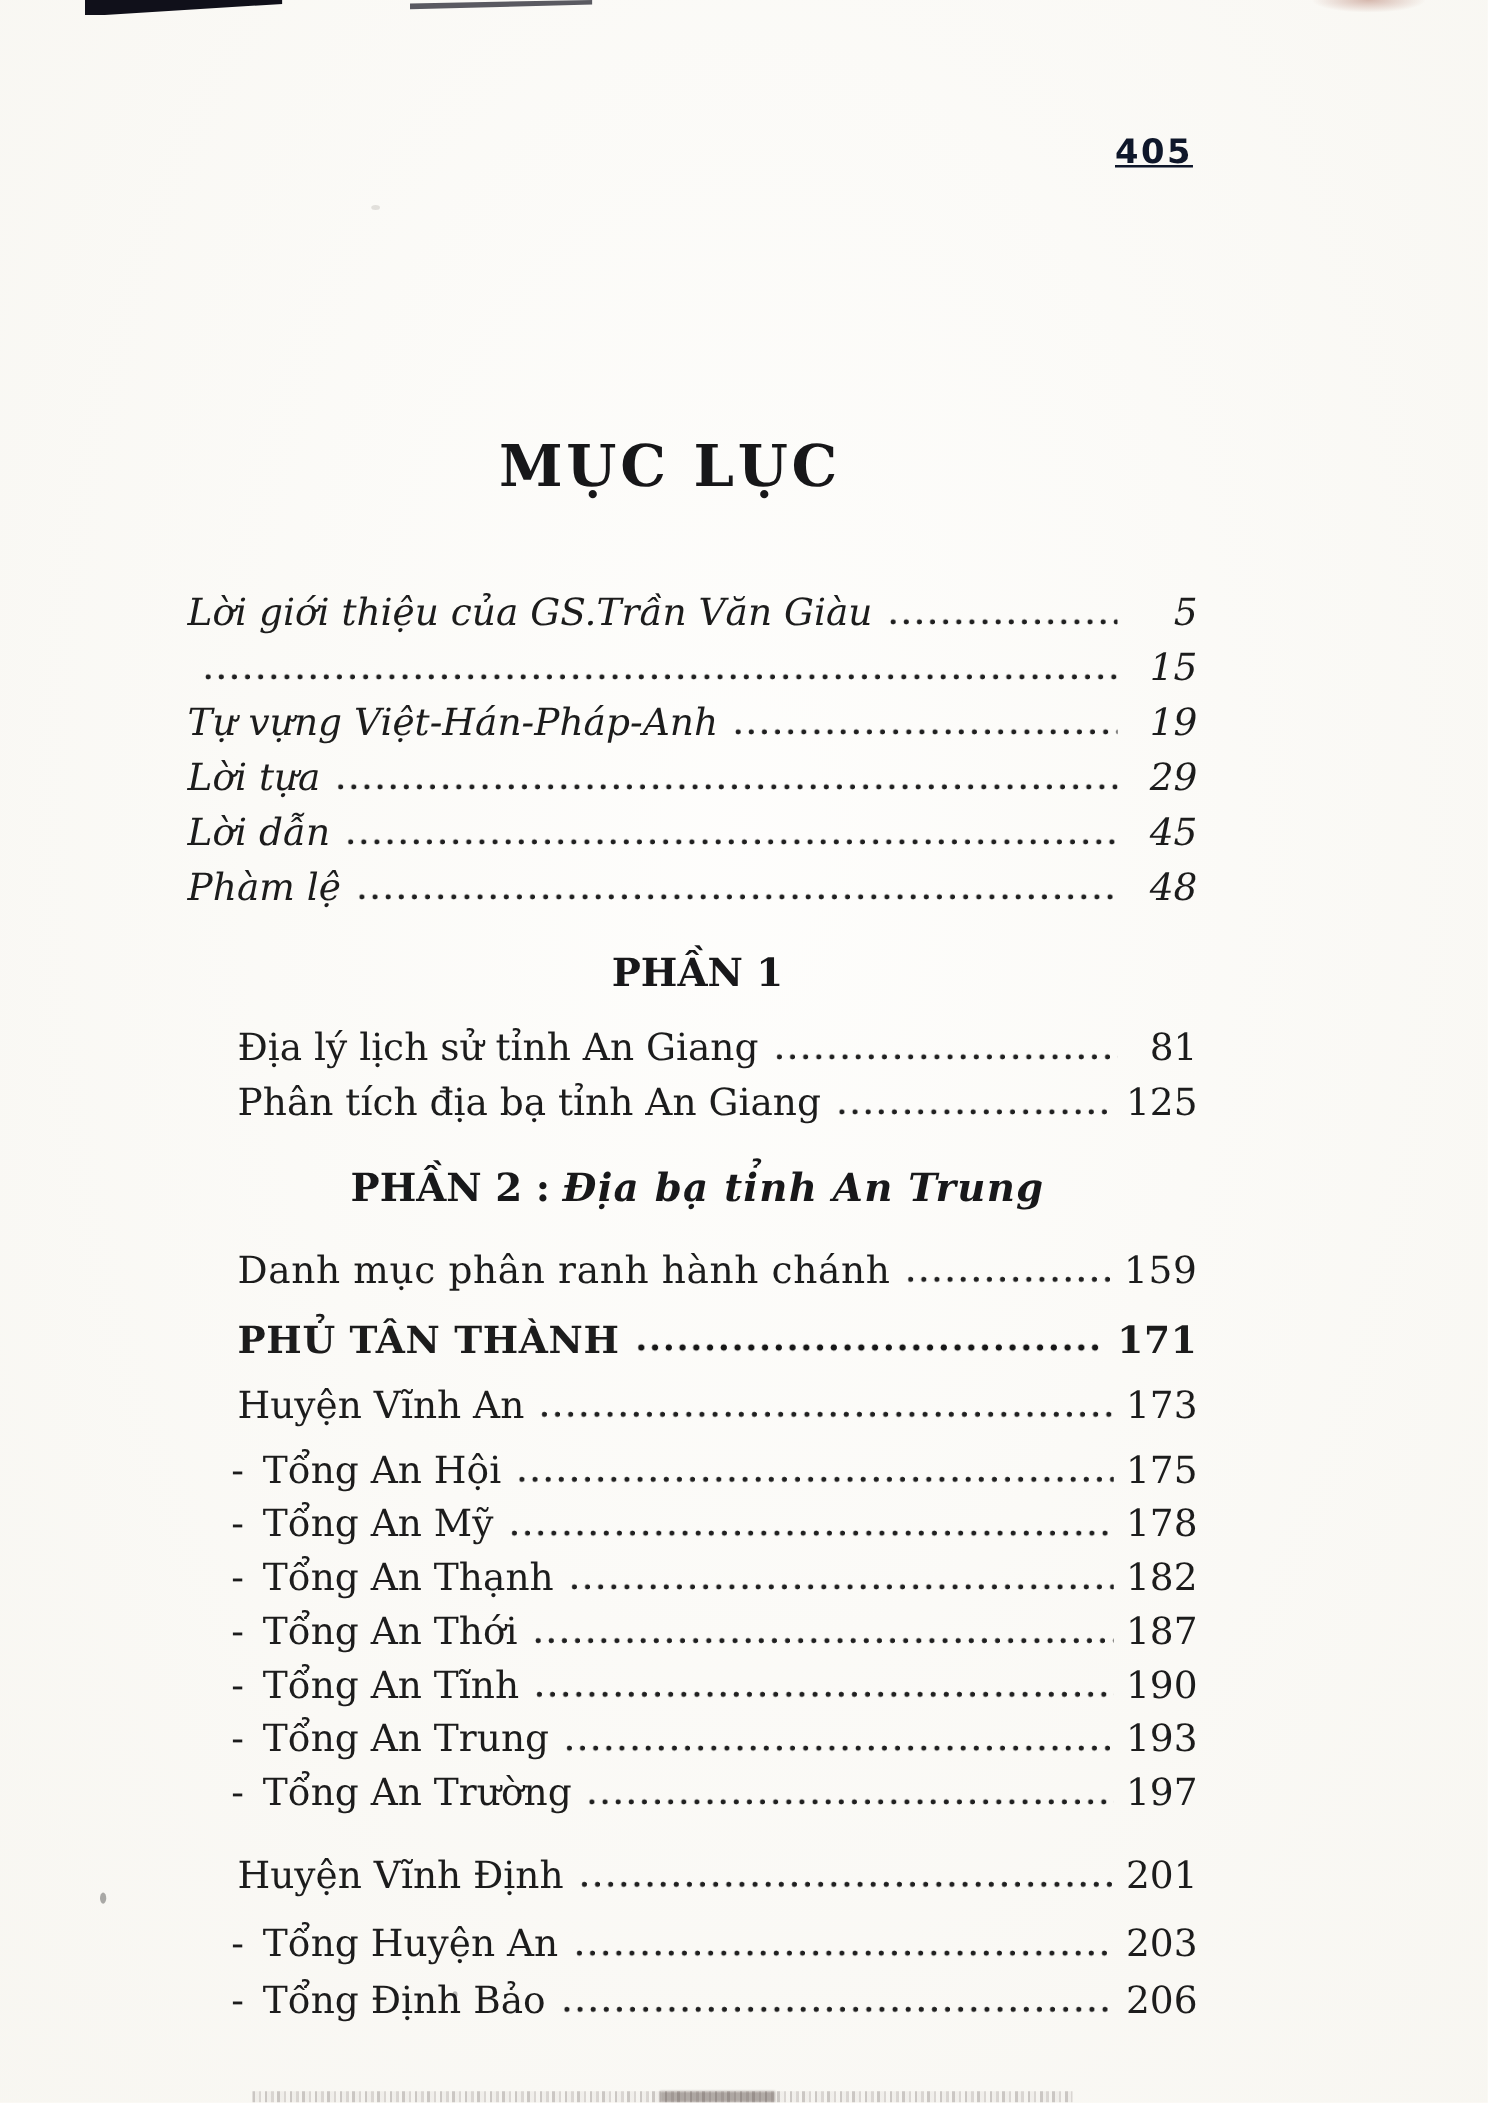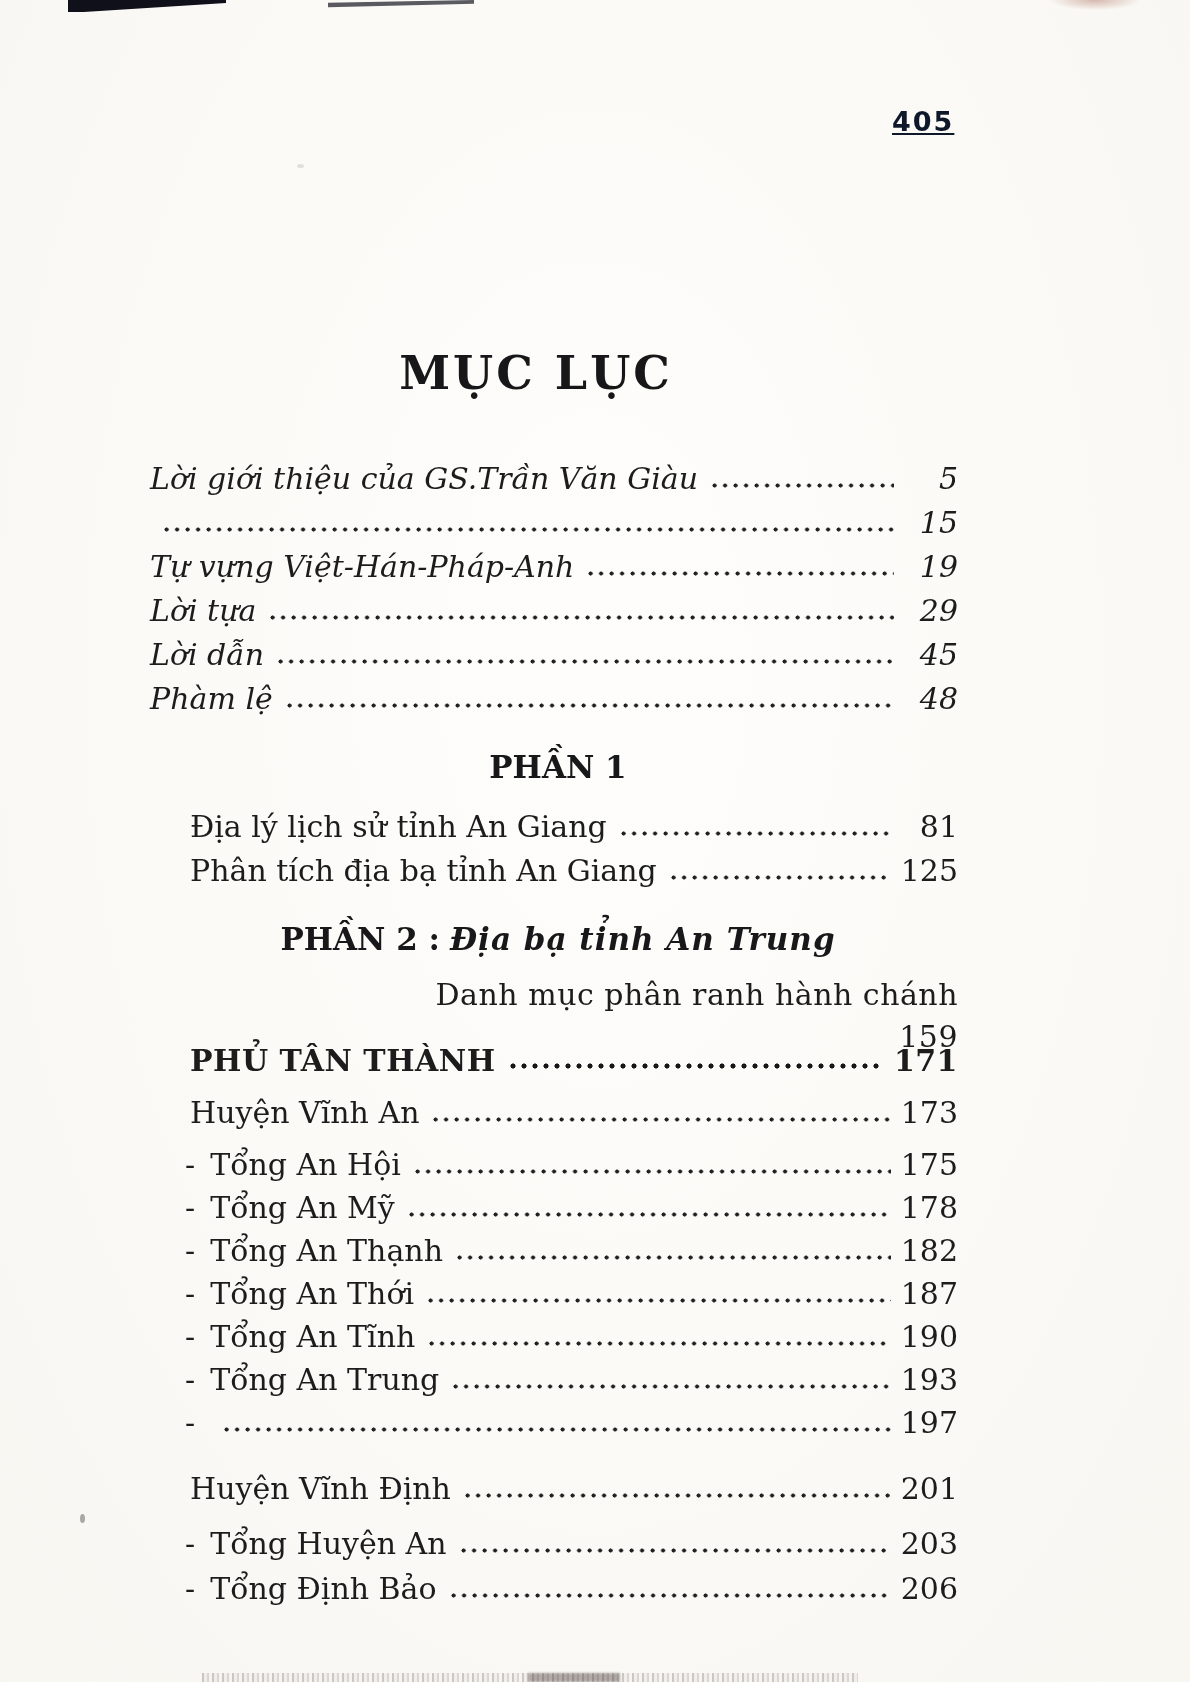--- a/index.html
+++ b/index.html
@@ -29,41 +29,41 @@
     position:absolute;top:106px;left:892px;
     font-family:"DejaVu Sans","Liberation Sans",sans-serif;
     font-weight:bold;font-size:27px;letter-spacing:2px;color:#0f172a;text-decoration:underline;
   }
 
   .doc-title{
     position:absolute;top:346px;left:0;width:1072px;text-align:center;
     font-size:46px;font-weight:bold;letter-spacing:3px;color:#171719;
   }
 
-  .toc{position:absolute;left:150px;top:452px;width:808px;}
+  .toc{position:absolute;left:150px;top:464px;width:808px;}
 
   .row{display:flex;align-items:flex-end;height:44px;font-size:30px;line-height:1.12;}
   .row .label{white-space:nowrap;}
   .leader{
     flex:1 1 auto;height:5px;margin:0 10px 8px 14px;
     background-image:radial-gradient(circle at 2.5px 2.5px, #202020 1.8px, rgba(0,0,0,0) 2.3px);
     background-size:10.5px 5px;background-repeat:repeat-x;background-position:left bottom;
   }
   .pagenum{min-width:54px;text-align:right;white-space:nowrap;}
 
   .fm{font-style:italic;}
   .fm .pagenum{font-style:italic;}
 
   .part-heading{margin:30px 0 0 8px;font-size:31px;font-weight:bold;height:42px;line-height:42px;color:#18181a;text-align:center;}
   .part-heading .part-sub{font-style:italic;margin-left:10px;letter-spacing:1px;}
 
   .indent{padding-left:40px;}
   .first-after-heading{margin-top:12px;justify-content:center;}
 
-  .danh-muc{margin-top:18px;letter-spacing:.5px;flex-direction:column;}
+  .danh-muc{margin-top:18px;letter-spacing:.5px;}
   .phu-row{margin-top:8px;height:48px;font-weight:bold;letter-spacing:.5px;}
   .phu-row .leader{height:6px;margin-bottom:9px;
     background-image:radial-gradient(circle at 3px 3px, #161616 2.3px, rgba(0,0,0,0) 2.8px);
     background-size:11px 6px;}
   .huyen-row{margin-top:6px;height:46px;}
   .huyen-row-2{margin-top:20px;height:46px;}
   .tong{height:43px;padding-left:35px;}
   .tong-first{margin-top:9px;}
   .tong-gap{margin-top:10px;height:45px;}
   .tong-last{height:45px;}
@@ -182,20 +182,21 @@
     <span class="pagenum">190</span>
   </div>
   <div class="row tong">
     <span class="dash">-</span>
     <span class="label">Tổng An Trung</span>
     <span class="leader"></span>
     <span class="pagenum">193</span>
   </div>
   <div class="row tong">
     <span class="dash">-</span>
+    <span class="label">Tổng An Trường</span>
     <span class="leader"></span>
     <span class="pagenum">197</span>
   </div>
 
   <div class="row indent huyen-row-2">
     <span class="label">Huyện Vĩnh Định</span>
     <span class="leader"></span>
     <span class="pagenum">201</span>
   </div>
 

